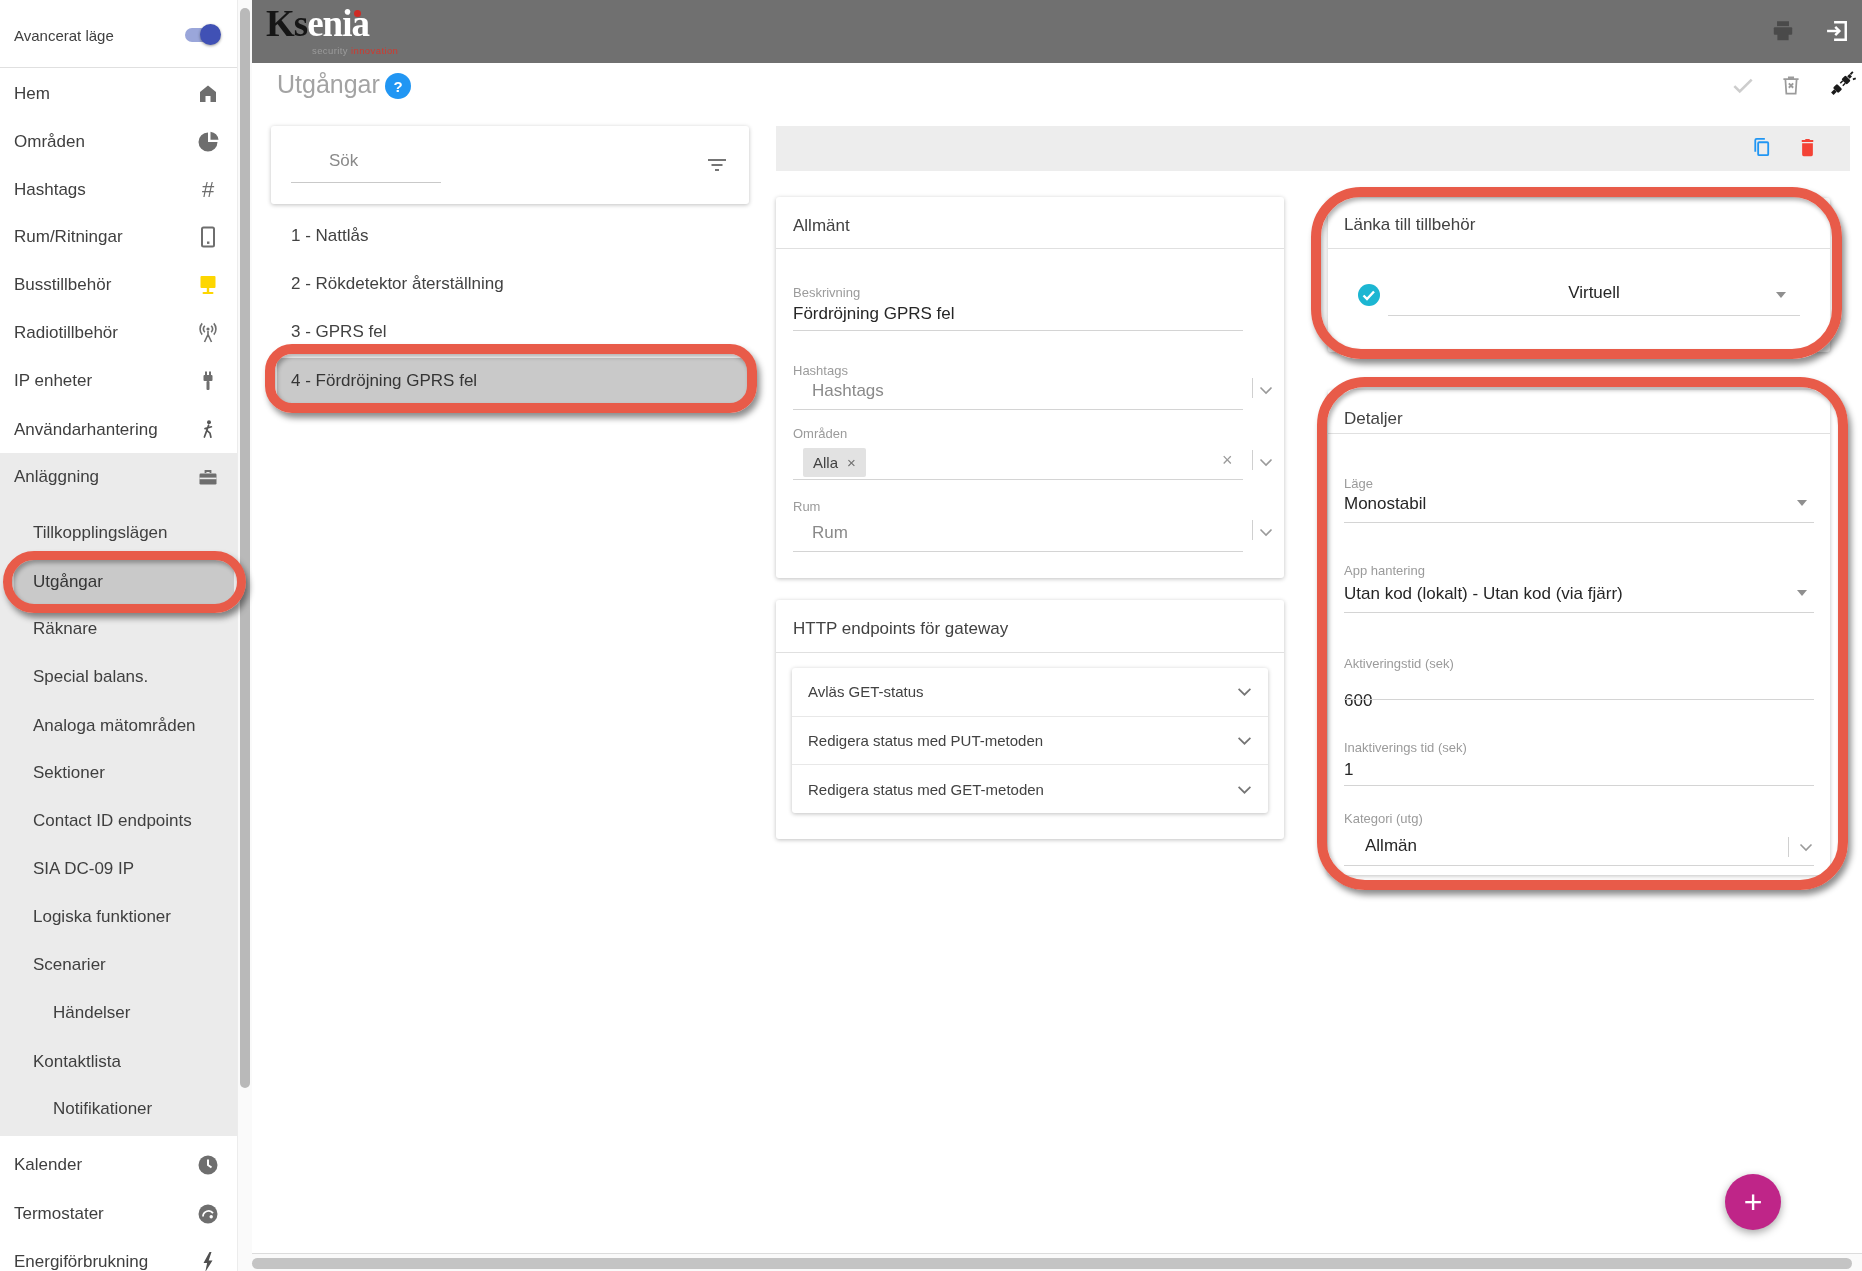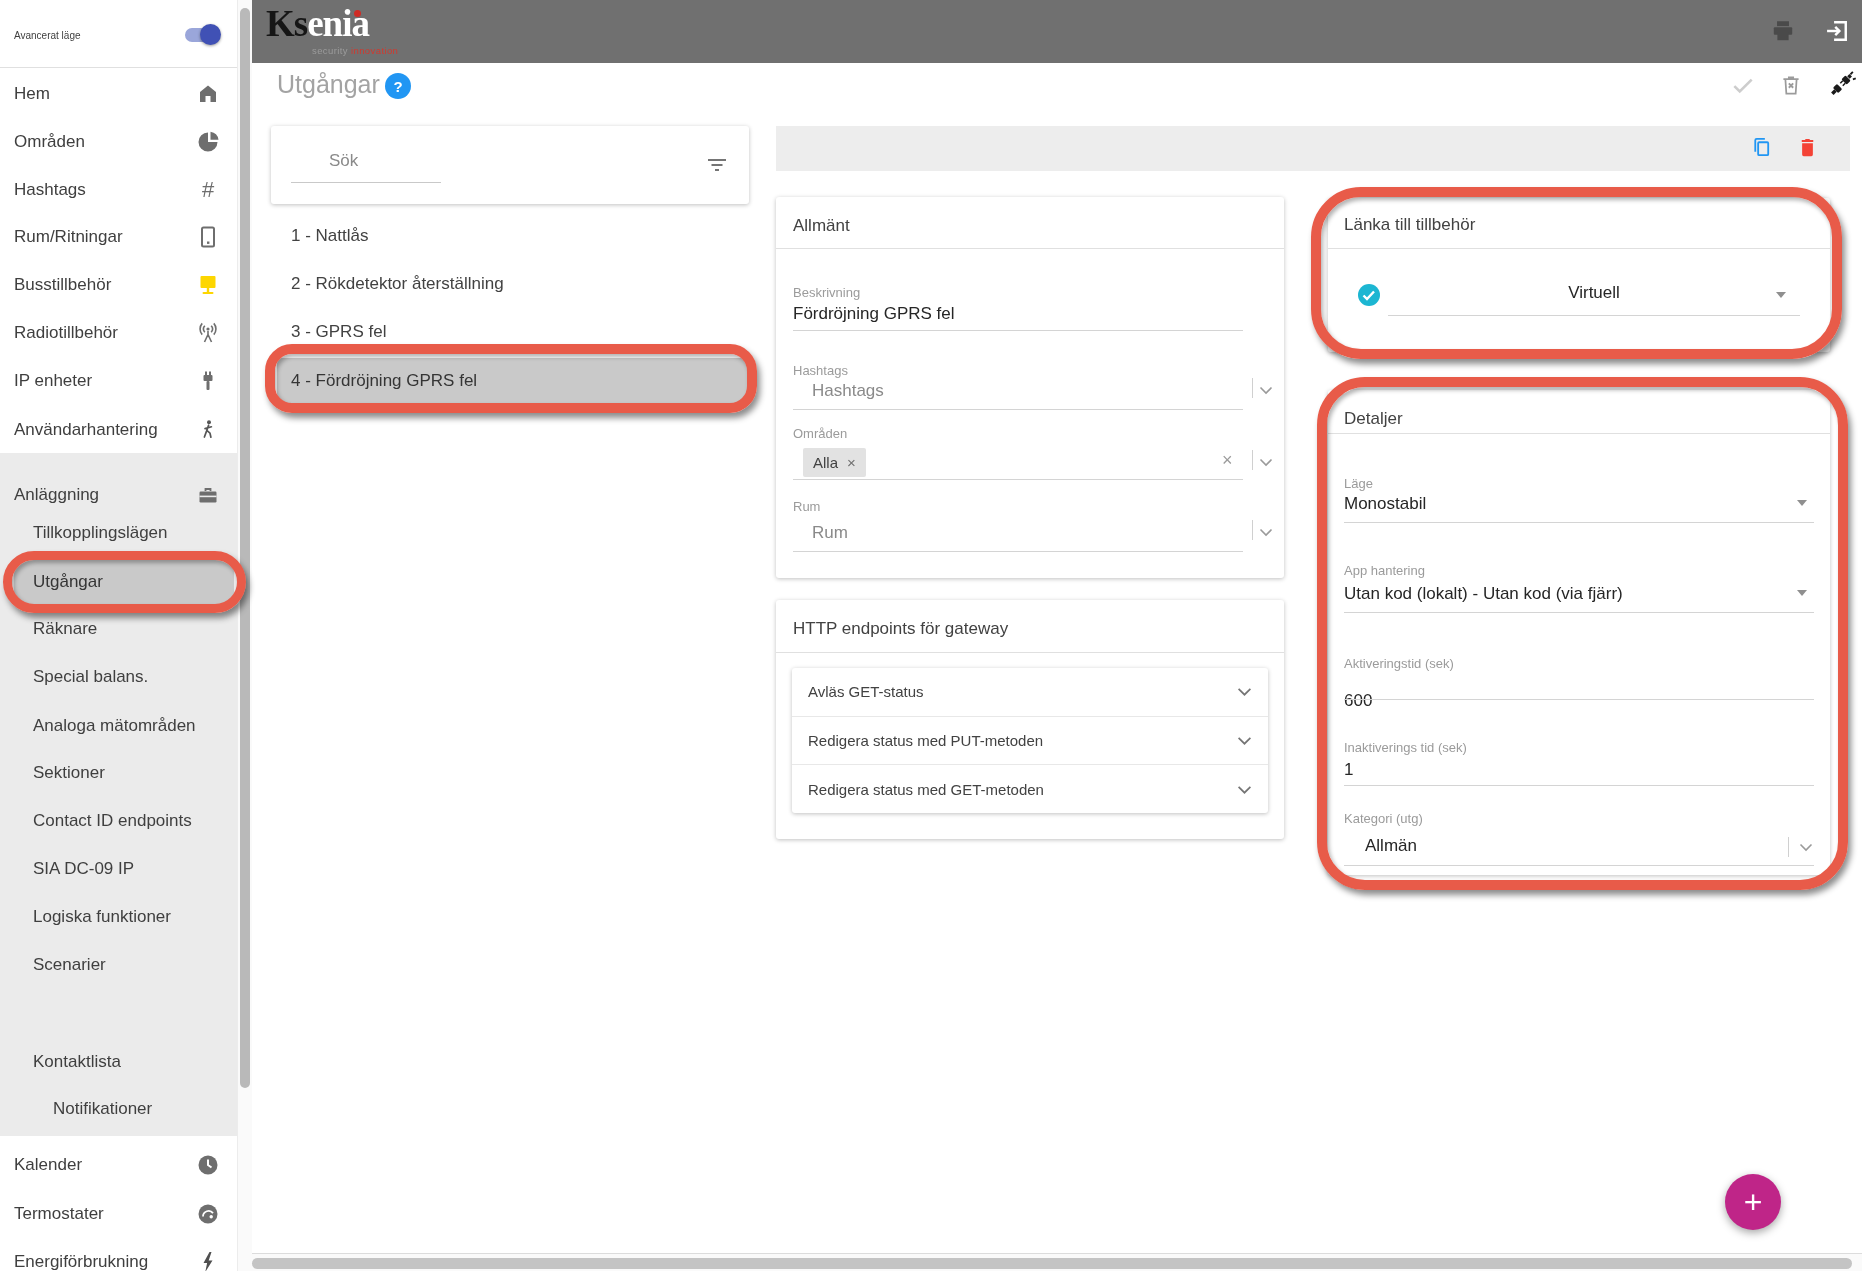--- a/index.html
+++ b/index.html
@@ -76,21 +76,21 @@
          border:none; cursor:pointer; box-shadow:0 3px 8px rgba(0,0,0,.35); z-index:60; }
   .sok-input { position:absolute; left:291px; top:146px; width:145px; height:30px; border:none; outline:none;
                font-size:17px; color:#444; background:transparent; font-family:"Liberation Sans",sans-serif; }
   .sok-input::placeholder { color:#8a8a8a; opacity:1; }
 </style>
 </head>
 <body>
 
 <div class="sidebar">
   <div class="srow" style="top:11px;">
-    <span style="font-size:10px;">Avancerat läge</span>
+    <span style="font-size:15px;">Avancerat läge</span>
   </div>
   <div class="toggle">
       <span class="knob"></span>
     </div>
   <div class="sb-divider"></div>
   <div class="gray-section"></div>
 
   <div class="srow" style="top:70px;">
     <span>Hem</span>
     <span class="nav-icon">
@@ -155,21 +155,21 @@
   <div class="srow" style="top:406px;">
     <span>Användarhantering</span>
     <span class="nav-icon">
       <svg width="24" height="24" viewBox="0 0 24 24" fill="none" stroke="#565656" stroke-width="1.7" stroke-linecap="round">
           <circle cx="13" cy="4.2" r="2" fill="#565656" stroke="none"></circle>
           <path d="M12.6 7.2 10.8 12.4M9 10.6l6.4-1.8M10.8 12.4 8.4 19M10.8 12.4l3.2 2.8.9 4"></path>
         </svg>
       </span>
   </div>
 
-  <div class="srow" style="top:453px;margin-top:18px;">
+  <div class="srow" style="top:453px;">
     <span>Anläggning</span>
     <span class="nav-icon">
       <svg width="24" height="24" viewBox="0 0 24 24">
           <path d="M9.5 8V6h5v2" fill="none" stroke="#6e6e6e" stroke-width="1.8"></path>
           <rect x="3.5" y="8.5" width="17" height="11" rx="1.2" fill="#6e6e6e"></rect>
           <rect x="3.5" y="12.6" width="17" height="1.6" fill="#ebebeb"></rect>
         </svg>
       </span>
   </div>
 
@@ -195,20 +195,23 @@
     <span>Contact ID endpoints</span>
   </div>
   <div class="srow sub" style="top:845px;">
     <span>SIA DC-09 IP</span>
   </div>
   <div class="srow sub" style="top:893px;">
     <span>Logiska funktioner</span>
   </div>
   <div class="srow sub" style="top:941px;">
     <span>Scenarier</span>
+  </div>
+  <div class="srow sub2" style="top:989px;">
+    <span>Händelser</span>
   </div>
   <div class="srow sub" style="top:1038px;">
     <span>Kontaktlista</span>
   </div>
   <div class="srow sub2" style="top:1085px;">
     <span>Notifikationer</span>
   </div>
 
   <div class="srow" style="top:1141px;">
     <span>Kalender</span>

